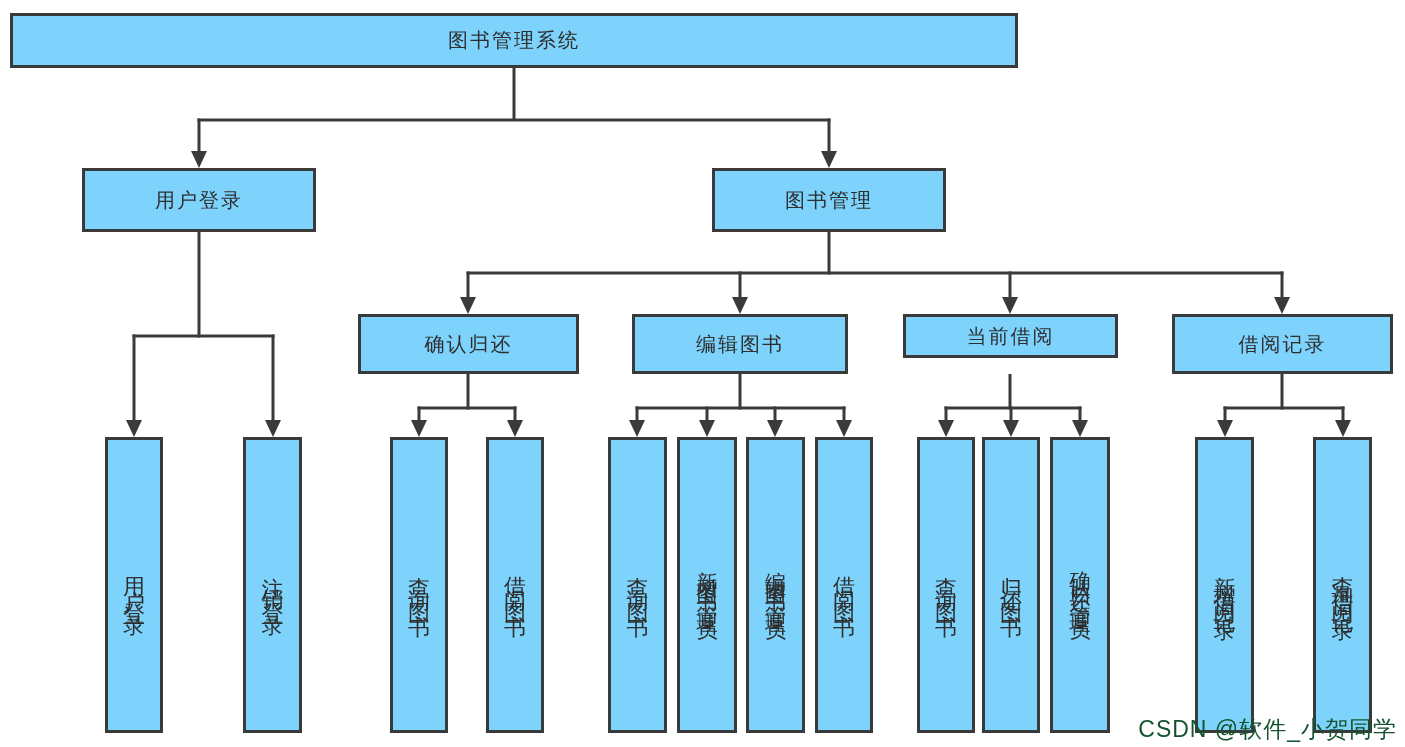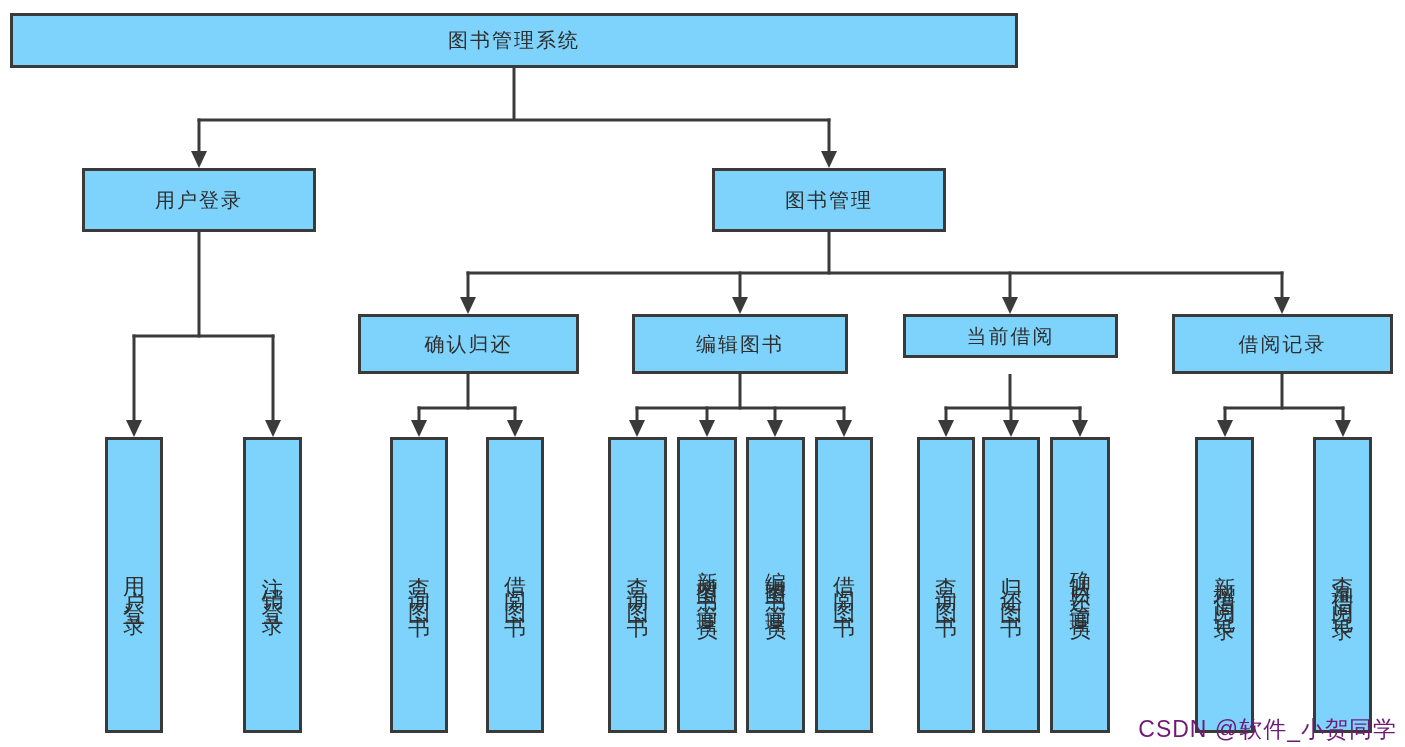--- a/index.html
+++ b/index.html
@@ -18,21 +18,21 @@
     font-size:22px;color:#2e2e2e;
   }
   .len4{letter-spacing:13px;}
   .len6{letter-spacing:9px;}
   .len9{letter-spacing:7px;font-size:21px;}
   #wires{position:absolute;left:0;top:0;z-index:0;}
   #wires line{stroke:#3a3a3a;stroke-width:3;}
   #wires polygon{fill:#3a3a3a;}
   .watermark{
     position:absolute;right:8px;bottom:2px;z-index:5;
-    font-size:23px;color:#701a75;letter-spacing:1px;white-space:nowrap;text-align:center;
+    font-size:23px;color:#14532d;letter-spacing:1px;white-space:nowrap;text-align:center;
   }
 </style>
 </head>
 <body>
 
 <div id="canvas">
 
   <svg id="wires" width="1405" height="747" aria-hidden="true">
 
     <line x1="514" y1="68" x2="514" y2="120"></line>

